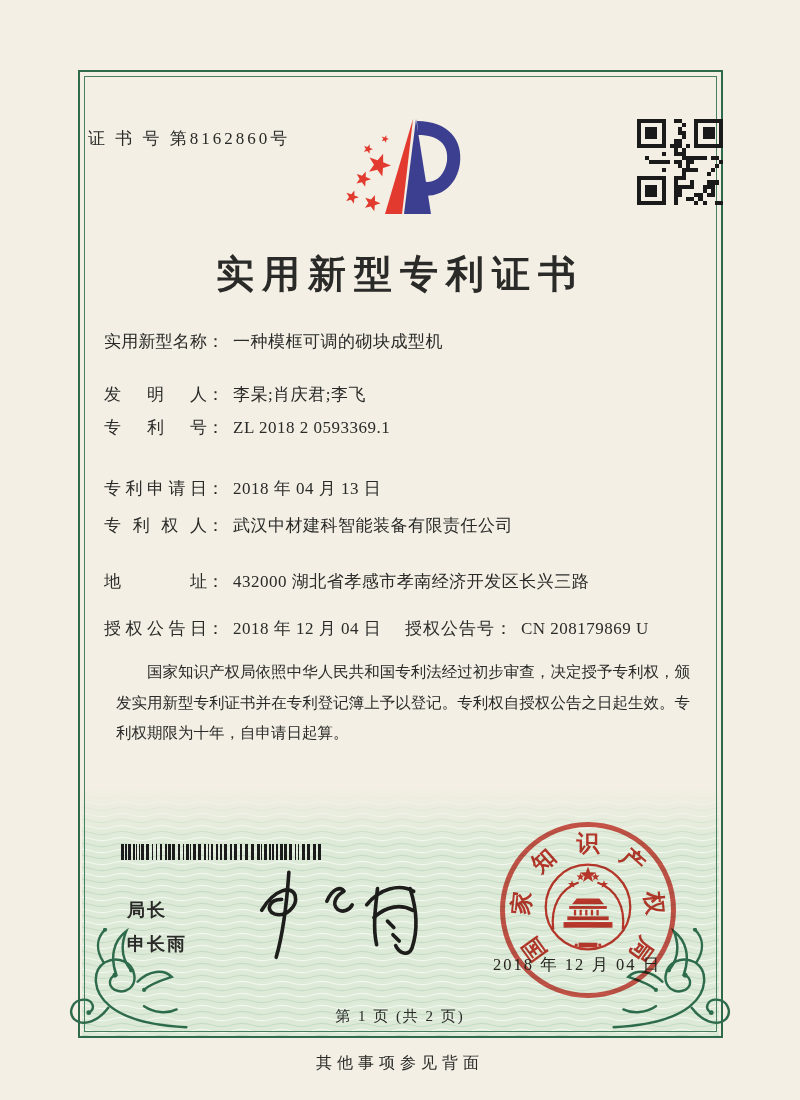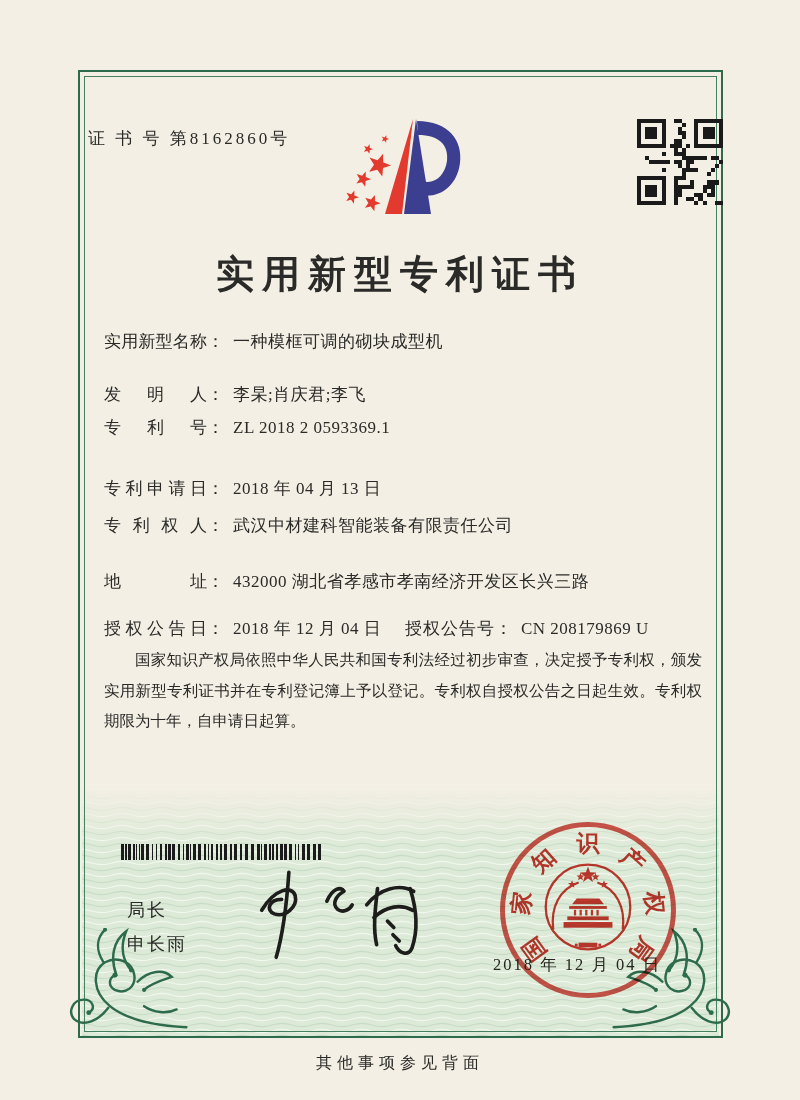--- a/index.html
+++ b/index.html
@@ -30,23 +30,23 @@
   .fields{position:absolute;left:104px;top:330px;width:600px;z-index:2}
   .frow{position:absolute;left:0;white-space:nowrap;font-size:17px}
   .r1{top:0}.r2{top:53px}.r3{top:86px}.r4{top:147px}.r5{top:184px}.r6{top:240px}.r7{top:287px}
   .label{display:inline-block;width:103px;text-align:justify;text-align-last:justify}
   .colon{display:inline-block;margin-right:9px}
   .value{letter-spacing:.5px}
   .pair2{position:absolute;left:301px;top:0;white-space:nowrap}
   .pair2 .label2{letter-spacing:1px}
   .paras{position:absolute;left:104px;top:645px;width:598px;z-index:2;
          font-size:15.5px;line-height:30.5px;text-align:justify}
-  .paras p{margin:0;text-indent:2em}
+  .paras p{margin:12px;text-indent:2em}
   .barcode{position:absolute;left:121px;top:844px;width:203px;height:16px;z-index:3}
-  .officer{position:absolute;left:127px;top:893px;font-size:18px;font-weight:normal;
+  .officer{position:absolute;left:127px;top:893px;font-size:18px;font-weight:bold;
            line-height:34px;z-index:3;letter-spacing:2px}
   .sig{position:absolute;left:240px;top:858px;width:190px;height:110px;z-index:3}
   .seal{position:absolute;left:500px;top:822px;width:176px;height:176px;border-radius:50%;
         border:5px solid rgba(207,58,48,.85);box-sizing:border-box;z-index:3;
         mix-blend-mode:multiply}
   .seal-char{position:absolute;left:50%;top:50%;width:26px;height:26px;margin:-13px 0 0 -13px;
              text-align:center;font-size:23px;font-weight:bold;color:#c93a30;line-height:26px}
   .emblem{position:absolute;left:50%;top:50%;width:94px;height:94px;margin:-50px 0 0 -47px}
   .seal-date{position:absolute;left:493px;top:954px;font-size:16.5px;letter-spacing:2px;
              color:#26241f;z-index:4}
@@ -486,15 +486,16 @@
       </g>
       <g fill="none" stroke="#cf3a30" stroke-width="2.4">
         <circle cx="50" cy="50" r="45"></circle>
         <path d="M13,74 C10,50 20,31 40,24"></path>
         <path d="M87,74 C90,50 80,31 60,24"></path>
       </g>
     </svg>
   </div>
   <div class="seal-date">2018 年 12 月 04 日</div>
 
+  <div class="page-info">第 1 页 (共 2 页)</div>
   <div class="back-note">其他事项参见背面</div>
 
 </div>
 
 </body></html>

